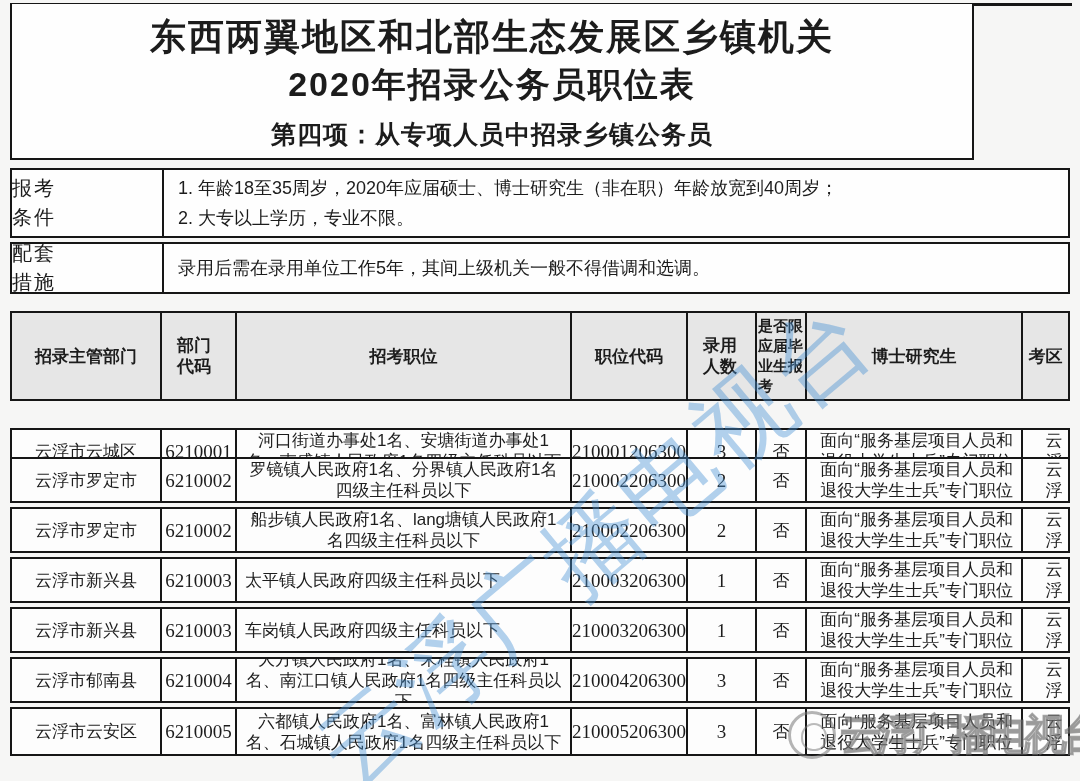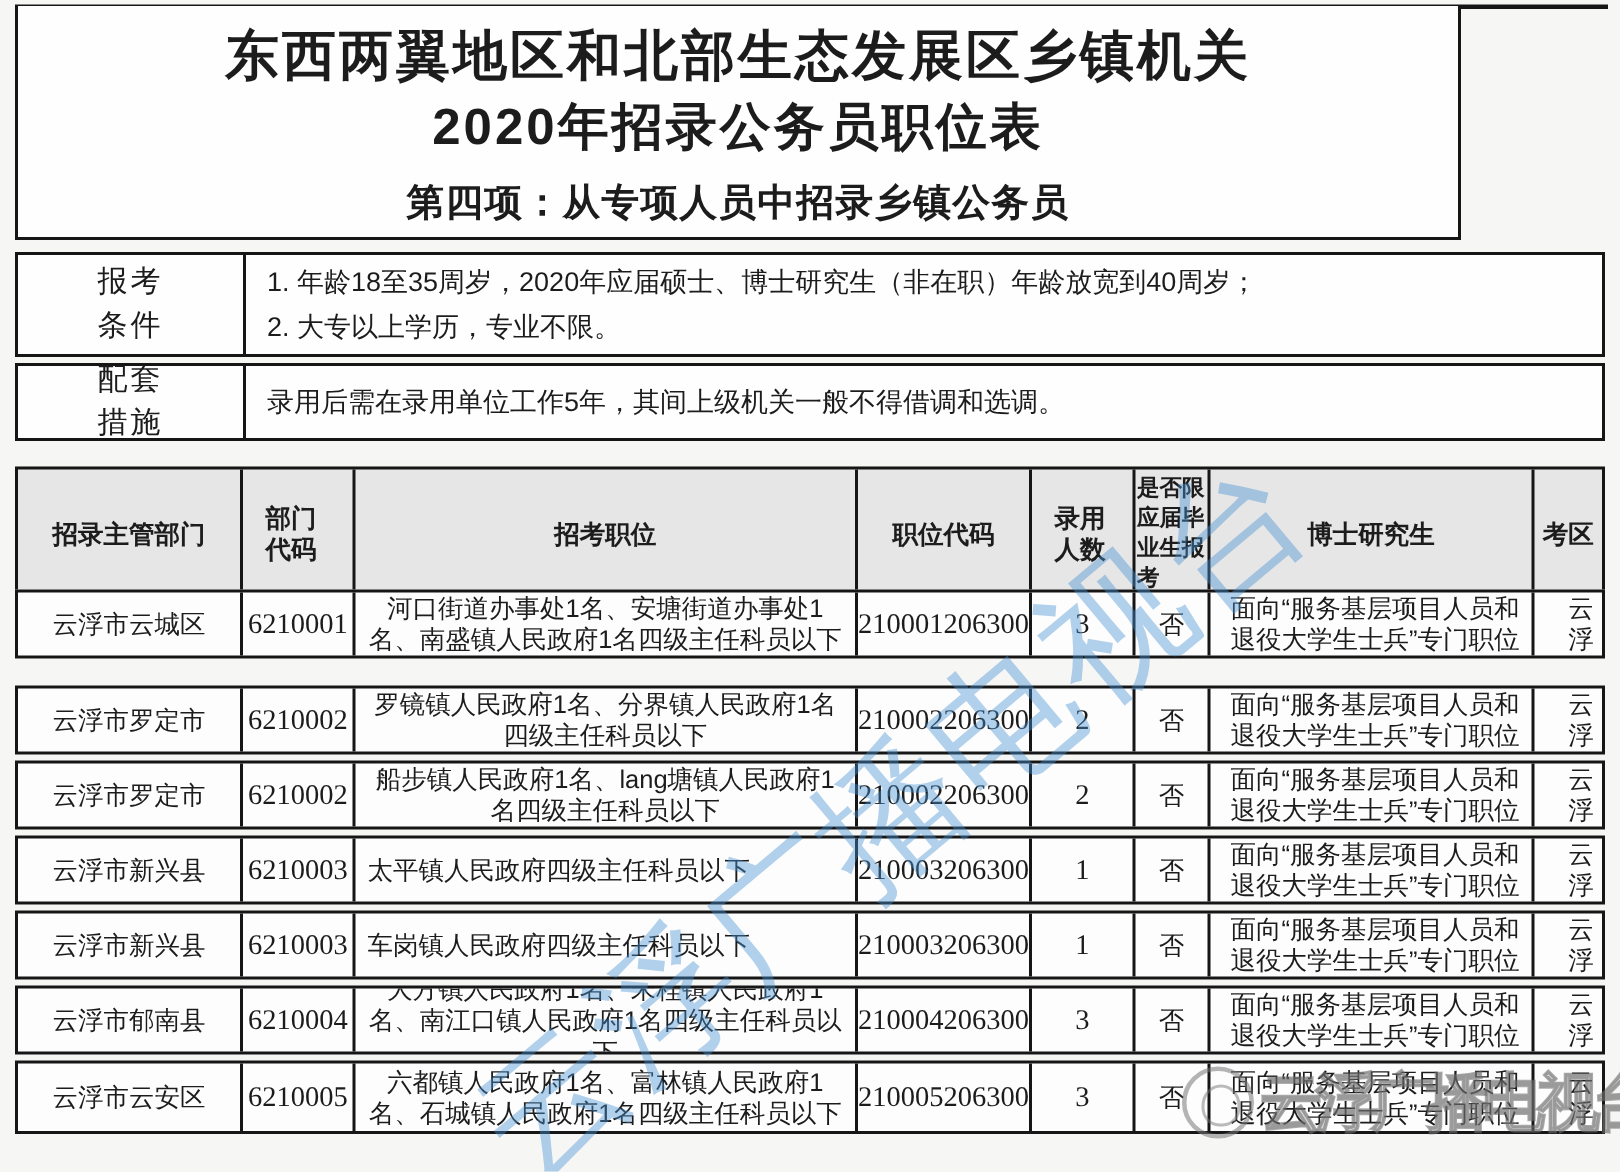--- a/index.html
+++ b/index.html
@@ -26,21 +26,21 @@
 
   
   .info-box{
     position:absolute;left:10px;width:1060px;box-sizing:border-box;
     border:2px solid #161616;background:#fefefe;display:flex;
   }
   .cond-box{top:168px;height:70px;}
   .meas-box{top:242px;height:52px;}
   .info-label{
     flex:0 0 152px;box-sizing:border-box;border-right:2px solid #161616;
-    display:flex;flex-direction:column;align-items:center;justify-content:center;
+    display:flex;flex-direction:column;align-items:flex-start;justify-content:center;
     font-size:20px;line-height:29px;letter-spacing:2px;
   }
   .info-content{
     flex:1;display:flex;flex-direction:column;justify-content:center;
     padding-left:14px;font-size:18px;line-height:30px;
   }
 
   
   .thead,.trow{
     position:absolute;left:10px;width:1060px;box-sizing:border-box;
@@ -133,21 +133,21 @@
     <div class="cell c2">部门代码</div>
     <div class="cell c3">招考职位</div>
     <div class="cell c4">职位代码</div>
     <div class="cell c5">录用人数</div>
     <div class="cell c6">是否限应届毕业生报考</div>
     <div class="cell c7">博士研究生</div>
     <div class="cell c8">考区</div>
   </div>
 
   <div id="rows">
-      <div class="trow" style="top: 393px;">
+      <div class="trow" style="top: 428px;">
         <div class="cell c1">
           <span>云浮市云城区</span>
         </div>
         <div class="cell c2 num">
           <span>6210001</span>
         </div>
         <div class="cell c3">
           <span>河口街道办事处1名、安塘街道办事处1名、南盛镇人民政府1名四级主任科员以下</span>
         </div>
         <div class="cell c4 num">

